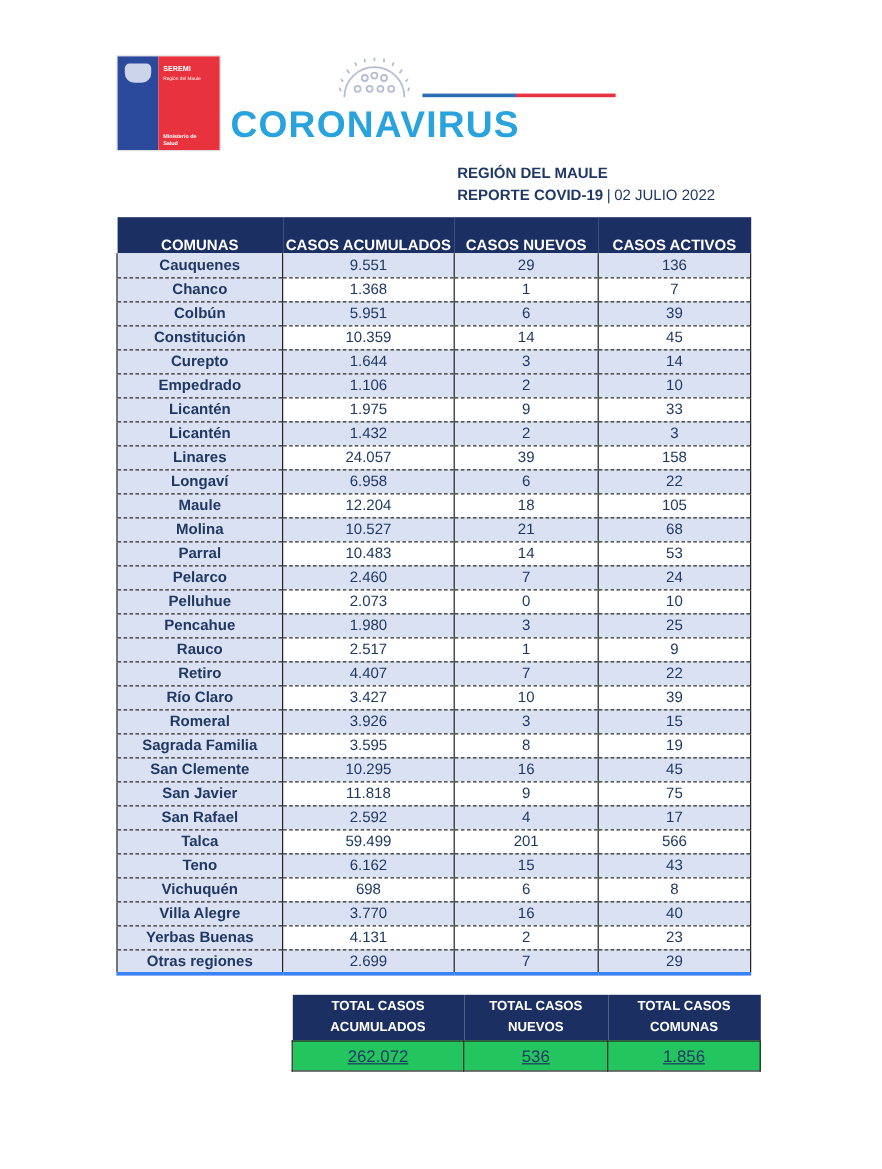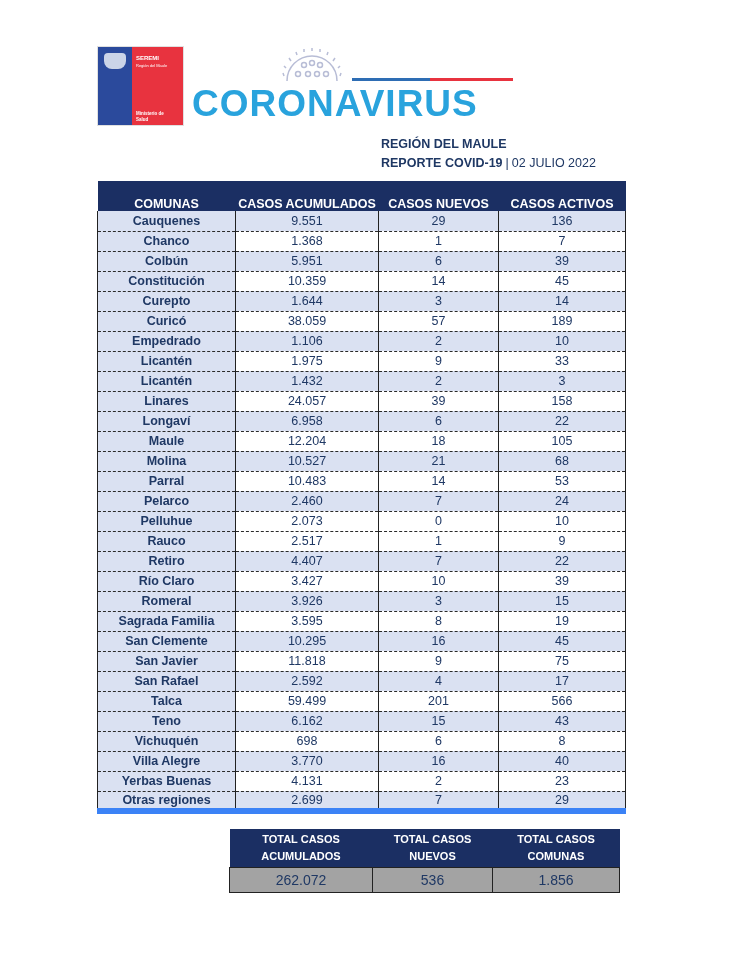--- a/index.html
+++ b/index.html
@@ -11,38 +11,38 @@
   .logo .red { flex: 1; height: 100%; background: #e8333f; position: relative; color: #fff; font-weight: bold; }
   .logo .crest { position: absolute; left: 6px; top: 6px; width: 22px; height: 16px; border-radius: 4px 4px 8px 8px; background: #e8ecf6; opacity: 0.85; }
   .logo .t1 { position: absolute; left: 4px; top: 8px; font-size: 6px; }
   .logo .t2 { position: absolute; left: 4px; top: 16px; font-size: 4px; font-weight: normal; }
   .logo .t3 { position: absolute; left: 4px; top: 64px; font-size: 4.5px; line-height: 6px; }
 
   .virus { position: absolute; left: 282px; top: 48px; width: 60px; height: 34px; }
   .stripe { position: absolute; top: 78px; height: 3px; }
   .stripe.b { left: 352px; width: 78px; background: #2e6db4; }
   .stripe.r { left: 430px; width: 83px; background: #e8333f; }
-  .title-main { position: absolute; left: 192px; top: 80px; font-size: 37px; font-weight: bold; color: #29a3dd; letter-spacing: 1px; line-height: 48px; }
+  .title-main { position: absolute; left: 192px; top: 80px; font-size: 31px; font-weight: bold; color: #29a3dd; letter-spacing: 1px; line-height: 48px; }
 
   .subtitle { position: absolute; left: 381px; top: 134px; font-size: 12.5px; font-weight: bold; color: #1f3864; line-height: 20px; }
   .subtitle2 { top: 153px; }
   .subtitle2 .sep { font-weight: normal; margin: 0 3px; }
   .subtitle2 .date { font-weight: normal; }
 
   table.main { position: absolute; left: 97px; top: 181px; border-collapse: collapse; font-size: 12.5px; }
   table.main th { background: #1b2f63; color: #ffffff; height: 27px; font-weight: bold; text-align: center; font-size: 12.5px; padding-top: 16px; }
   table.main td { height: 20px; text-align: center; border-bottom: 1px dashed #2a2a2a; border-left: 1px solid #222; border-right: 1px solid #222; color: #1f3864; }
   table.main td.name { background: #dae1f2; font-weight: bold; }
   table.main tr.alt td { background: #dae1f2; }
-  table.main tr:last-child td { border-bottom: 6px solid #3b82f6; }
+  table.main tr:last-child td { border-bottom: 3px solid #3b82f6; }
   .c0 { width: 138px; } .c1 { width: 143px; } .c2 { width: 120px; } .c3 { width: 127px; margin-top: 20px; }
 
-  table.totals { position: absolute; left: 229px; top: 829px; border-collapse: collapse; }
+  table.totals { position: absolute; left: 243px; top: 829px; border-collapse: collapse; }
   table.totals th { background: #1b2f63; color: #fff; font-size: 11px; font-weight: bold; line-height: 17px; height: 38px; text-align: center; }
-  table.totals td { background: #a3a3a3; height: 25px; text-align: center; font-size: 14px; color: #1f3864; border: 1px solid #222; }
+  table.totals td { background: #22c55e; height: 25px; text-align: center; font-size: 14px; color: #1f3864; border: 1px solid #222; text-decoration: underline; }
   .t1c { width: 143px; } .t2c { width: 120px; } .t3c { width: 127px; }
 </style>
 </head>
 <body>
 
 <div class="logo">
   <div class="blue">
     <div class="crest"></div>
   </div>
   <div class="red">
@@ -110,26 +110,20 @@
         <td>10.359</td>
         <td>14</td>
         <td>45</td>
       </tr>
       <tr class="alt">
         <td class="name">Curepto</td>
         <td>1.644</td>
         <td>3</td>
         <td>14</td>
       </tr>
-      <tr>
-        <td class="name">Curicó</td>
-        <td>38.059</td>
-        <td>57</td>
-        <td>189</td>
-      </tr>
       <tr class="alt">
         <td class="name">Empedrado</td>
         <td>1.106</td>
         <td>2</td>
         <td>10</td>
       </tr>
       <tr>
         <td class="name">Licantén</td>
         <td>1.975</td>
         <td>9</td>
@@ -175,20 +169,26 @@
         <td class="name">Pelarco</td>
         <td>2.460</td>
         <td>7</td>
         <td>24</td>
       </tr>
       <tr>
         <td class="name">Pelluhue</td>
         <td>2.073</td>
         <td>0</td>
         <td>10</td>
+      </tr>
+      <tr class="alt">
+        <td class="name">Pencahue</td>
+        <td>1.980</td>
+        <td>3</td>
+        <td>25</td>
       </tr>
       <tr>
         <td class="name">Rauco</td>
         <td>2.517</td>
         <td>1</td>
         <td>9</td>
       </tr>
       <tr class="alt">
         <td class="name">Retiro</td>
         <td>4.407</td>

